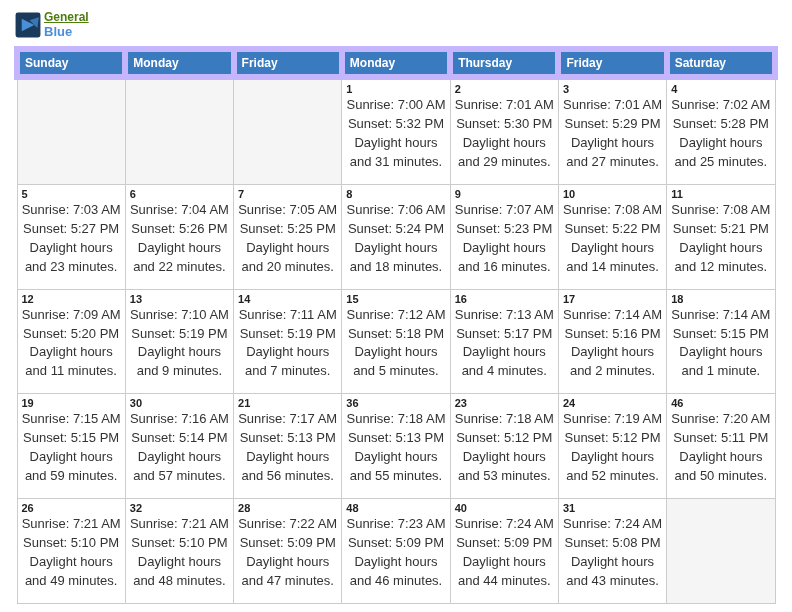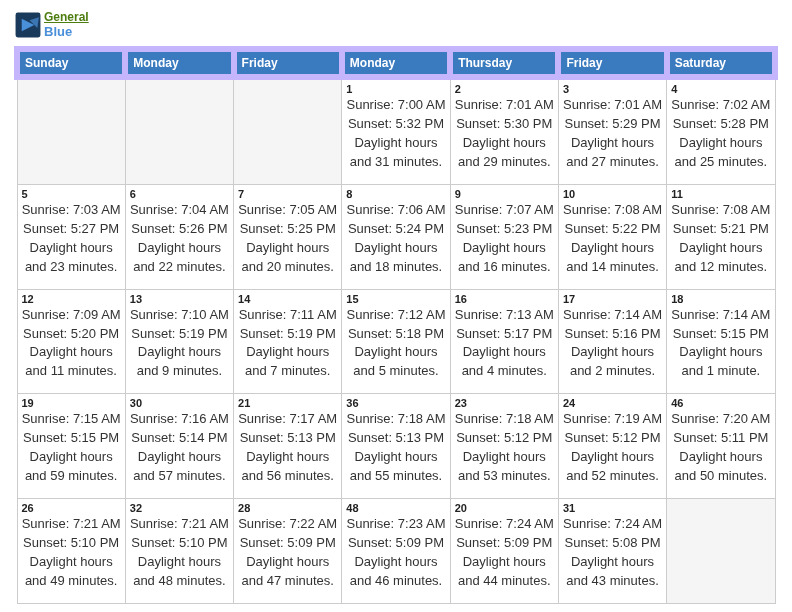--- a/index.html
+++ b/index.html
@@ -247,21 +247,21 @@
           </td>
           <td>
             <div class="day-number">28</div>
             <div class="day-info">Sunrise: 7:22 AM<br>Sunset: 5:09 PM<br>Daylight hours<br>and 47 minutes.</div>
           </td>
           <td>
             <div class="day-number">48</div>
             <div class="day-info">Sunrise: 7:23 AM<br>Sunset: 5:09 PM<br>Daylight hours<br>and 46 minutes.</div>
           </td>
           <td>
-            <div class="day-number">20</div>
+            <div class="day-number">40</div>
             <div class="day-info">Sunrise: 7:24 AM<br>Sunset: 5:09 PM<br>Daylight hours<br>and 44 minutes.</div>
           </td>
           <td>
             <div class="day-number">31</div>
             <div class="day-info">Sunrise: 7:24 AM<br>Sunset: 5:08 PM<br>Daylight hours<br>and 43 minutes.</div>
           </td>
           <td class="empty"></td>
         </tr>
       </tbody>
   </table>

